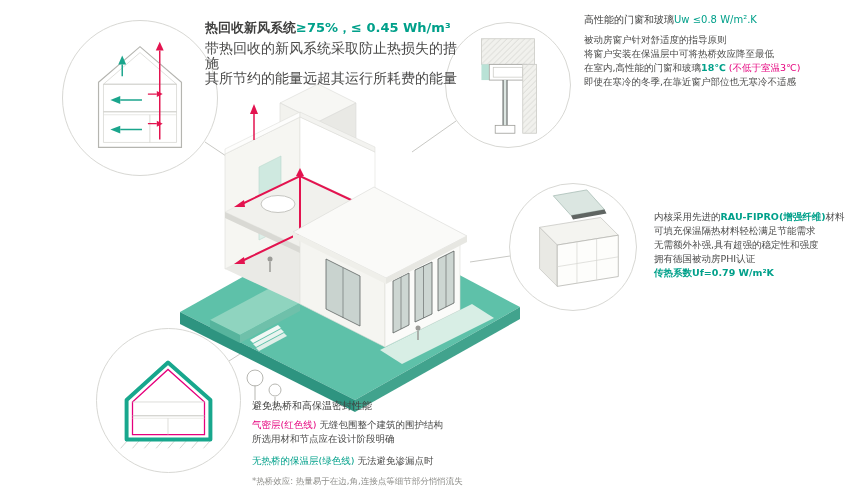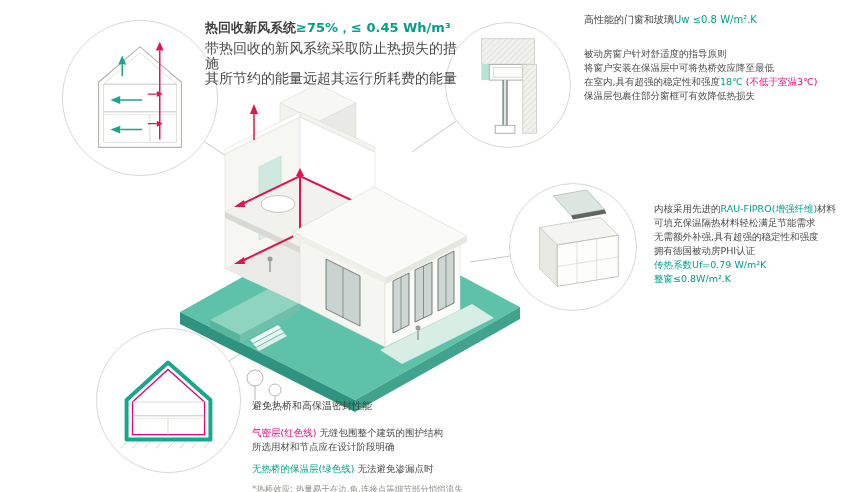--- a/index.html
+++ b/index.html
@@ -13,23 +13,23 @@
     position:absolute;border:1px solid #d8d8d4;border-radius:50%;
     background:#ffffff;box-sizing:border-box;z-index:2;overflow:hidden;
   }
   .block{position:absolute;z-index:3}
   .title{font-weight:bold;font-size:13px;line-height:16px;white-space:nowrap}
   .title-sm{font-weight:normal;font-size:10px;line-height:15px;white-space:nowrap}
   .green{color:#00a08a}
   .magenta{color:#e5007d}
   .body-text{font-size:14px;line-height:15px;color:#4b4b4a;margin-top:5px}
   .small{font-size:9.5px;line-height:14px;color:#4b4b4a}
-  .bold{font-weight:normal}
+  .bold{font-weight:bold}
   .footnote{font-size:8.5px;line-height:11px;color:#8f8f8b;margin-top:8px}
-  .mt5{margin-top:13px}.mt8{margin-top:8px}
+  .mt5{margin-top:5px}.mt8{margin-top:8px}
   #conn{z-index:0}
   #house{z-index:1}
 </style>
 </head>
 <body>
 
 <div class="canvas">
 
   <svg id="conn" class="abs" width="865" height="492" viewBox="0 0 865 492" style="left:0;top:0">
     <line x1="205" y1="142" x2="262" y2="180" stroke="#c8c8c4" stroke-width="1"></line>
@@ -213,40 +213,39 @@
     <div class="body-text">
       <div>带热回收的新风系统采取防止热损失的措施</div>
       <div>其所节约的能量远超其运行所耗费的能量</div>
     </div>
   </div>
 
   <div class="block" style="left:584px;top:12px;width:274px">
     <div class="title-sm">
       <span>高性能的门窗和玻璃</span><span class="green">Uw ≤0.8 W/m².K</span>
     </div>
-    <div class="small" style="margin-top:20px">
+    <div class="small" style="margin-top:6px">
       <div>被动房窗户针对舒适度的指导原则</div>
       <div>将窗户安装在保温层中可将热桥效应降至最低</div>
       <div>
-        <span>在室内,具有超强的稳定性和强度</span><span class="green bold">18℃</span><span class="magenta"> (不低于室温3℃)</span>
-      </div>
-      <div>保温层包裹住部分窗框可有效降低热损失</div>
-    </div>
-  </div>
-
-  <div class="block" style="left:654px;top:202px;width:208px">
+        <span>在室内,高性能的门窗和玻璃</span><span class="green bold">18℃</span><span class="magenta"> (不低于室温3℃)</span>
+      </div>
+      <div>即使在寒冷的冬季,在靠近窗户部位也无寒冷不适感</div>
+    </div>
+  </div>
+
+  <div class="block" style="left:654px;top:210px;width:208px">
     <div class="small">
       <div>
         <span>内核采用先进的</span><span class="green bold">RAU-FIPRO(增强纤维)</span><span>材料</span>
       </div>
       <div>可填充保温隔热材料轻松满足节能需求</div>
       <div>无需额外补强,具有超强的稳定性和强度</div>
       <div>拥有德国被动房PHI认证</div>
       <div class="green bold">传热系数Uf=0.79 W/m²K</div>
-      <div class="green bold">整窗≤0.8W/m².K</div>
     </div>
   </div>
 
   <div class="block" style="left:252px;top:398px;width:312px">
     <div class="title-sm">避免热桥和高保温密封性能</div>
     <div class="small mt5">
       <div>
         <span class="magenta">气密层(红色线)</span><span> 无缝包围整个建筑的围护结构</span>
       </div>
       <div>所选用材和节点应在设计阶段明确</div>

